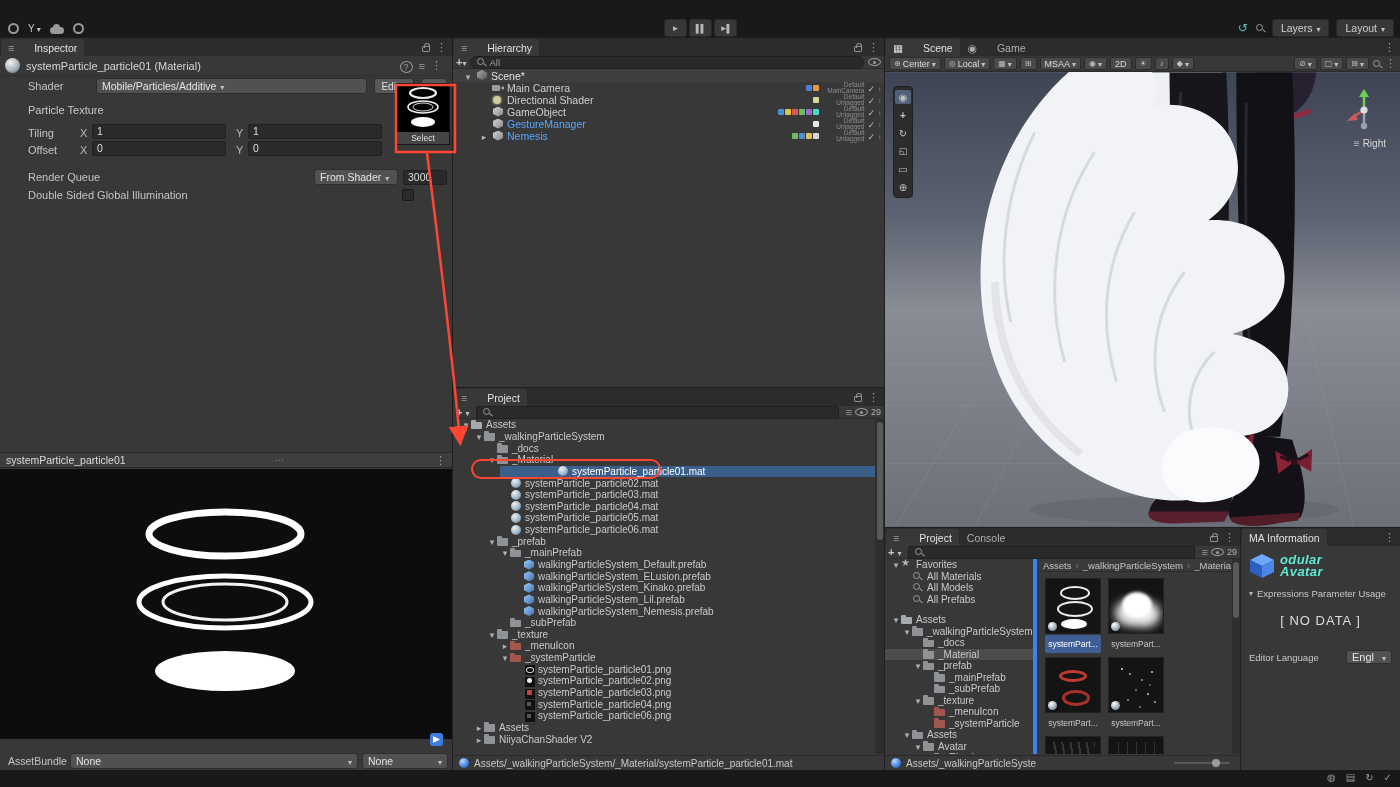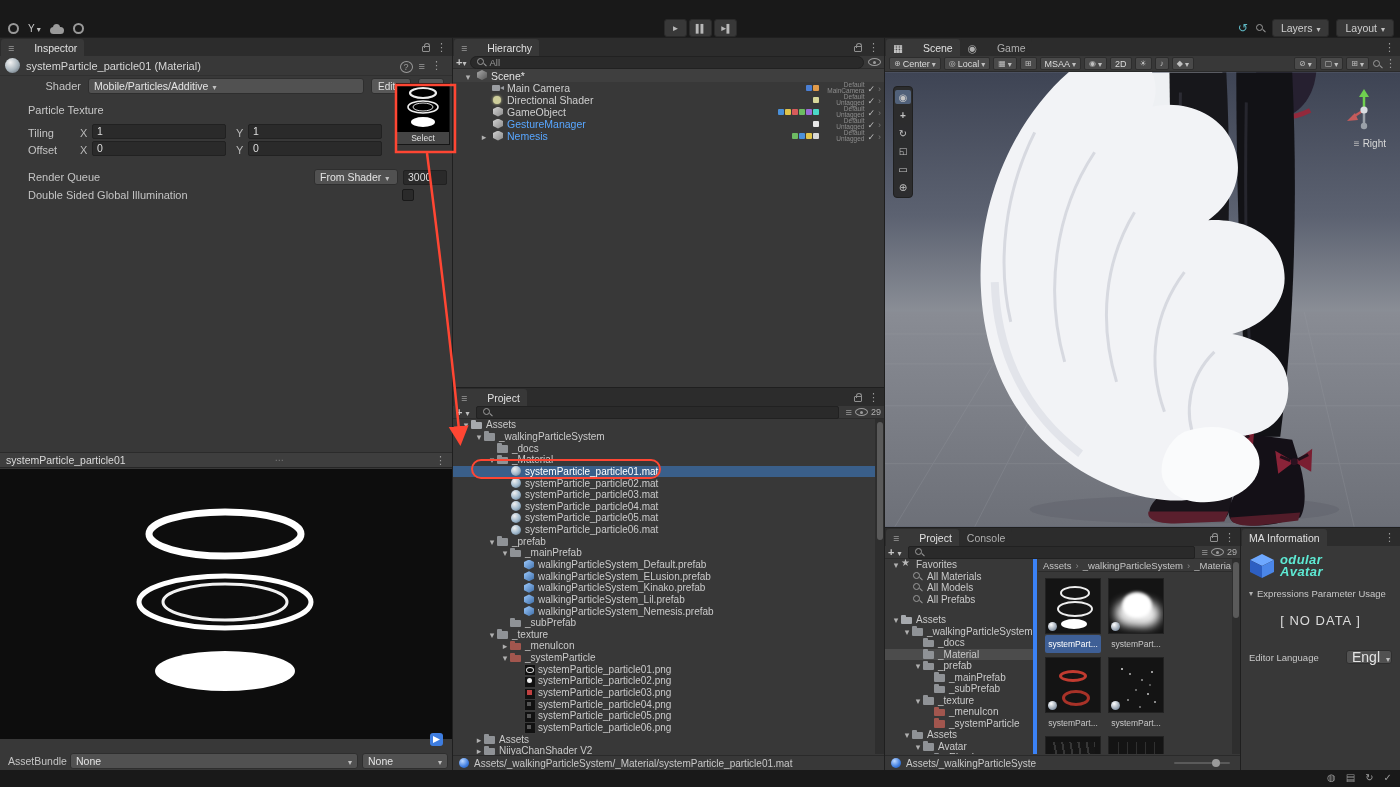--- a/index.html
+++ b/index.html
@@ -48,21 +48,21 @@
 .tr-btn{background:#383838;border:1px solid #2a2a2a;border-radius:3px;height:18px;padding:0 8px;display:flex;align-items:center;gap:4px;font-size:10.5px;color:#cfcfcf;}
 
 
 .inspector{left:0;top:38px;width:452px;height:732px;}
 .insp-body{position:relative;}
 .insp-header{height:20px;display:flex;align-items:center;gap:6px;padding:0 5px;border-bottom:1px solid #303030;}
 .mat-sphere-lg{width:15px;height:15px;border-radius:50%;background:radial-gradient(circle at 35% 30%,#f2f2f2,#a8b4bc 55%,#56606a);}
 .insp-title{font-size:11px;color:#d6d6d6;}
 .help-icon::before{content:"?";font-size:9px;border:1px solid #9a9a9a;border-radius:50%;padding:0 3px;color:#9a9a9a;}
 .preset-icon::before{content:"≡";color:#9a9a9a;}
-.shader-row{height:20px;display:flex;align-items:center;gap:7px;padding:0 5px 0 19px;text-align:right;}
+.shader-row{height:20px;display:flex;align-items:center;gap:7px;padding:0 5px 0 28px;}
 .shader-lbl{width:62px;color:#c4c4c4;}
 .shader-dd{width:276px;}
 .shader-dd span:first-child{overflow:hidden;white-space:nowrap;}
 .menu-btn{width:26px;justify-content:center;}
 .sec-label{padding:8px 0 6px 28px;color:#c8c8c8;}
 .tex-block{position:relative;padding-left:28px;}
 .trow{display:flex;align-items:flex-end;height:17px;}
 .lbl2{width:52px;color:#c4c4c4;}
 .axis{width:12px;color:#b8b8b8;text-align:left;}
 .trow .field{width:134px;margin-right:10px;}
@@ -107,21 +107,21 @@
 .tags{display:flex;flex-direction:column;align-items:flex-end;font-size:6.5px;line-height:6.5px;color:#8d8d8d;width:42px;}
 .h-check::before{content:"✓";font-size:9px;color:#bdbdbd;}
 .h-pin::before{content:"›";font-size:9px;color:#777;}
 
 
 .projectmid{left:453px;top:388px;width:431px;height:382px;}
 .p-toolbar{height:13px;display:flex;align-items:center;padding:0 3px;background:#383838;border-bottom:1px solid #2c2c2c;gap:3px;}
 .p-count{font-size:9px;color:#b0b0b0;}
 .p-rows{position:absolute;left:0;top:31px;right:9px;}
 .p-row{height:11.65px;display:flex;align-items:center;font-size:10px;color:#cacaca;padding-left:8px;white-space:nowrap;}
-.p-row.selected{background:#3a5f8a;color:#fff;}
+.p-row.selected{background:#3a5f8a;color:#fff;margin-left:47px;}
 .p-indent{flex:0 0 auto;}
 .p-icon{position:relative;width:13px;height:11px;flex:0 0 13px;margin-right:2px;}
 .icon-folder::before,.icon-folder-open::before,.icon-folder-red::before{content:"";position:absolute;left:0;top:2.5px;width:11px;height:7.5px;background:#8f9296;border-radius:1px;}
 .icon-folder::after,.icon-folder-open::after,.icon-folder-red::after{content:"";position:absolute;left:0;top:0.5px;width:5px;height:3px;background:#8f9296;border-radius:1px 1px 0 0;}
 .icon-folder-open::before,.icon-folder-open::after{background:#a6a9ad;}
 .icon-folder-red::before,.icon-folder-red::after{background:#a2564e;}
 .icon-material::before{content:"";position:absolute;left:1px;top:0.5px;width:10px;height:10px;border-radius:50%;background:radial-gradient(circle at 35% 30%,#f0f0f0,#9fb8cc 55%,#4e6172);}
 .icon-prefab::before{content:"";position:absolute;left:1px;top:0.5px;width:10px;height:10px;background:linear-gradient(135deg,#9ecbff,#3e6ea8);clip-path:polygon(50% 0,100% 25%,100% 75%,50% 100%,0 75%,0 25%);}
 .icon-png-rings::before,.icon-png-white::before,.icon-png-red::before,.icon-png-faint::before{content:"";position:absolute;left:1px;top:0.5px;width:10px;height:10px;background:#111;border:1px solid #3a3a3a;}
 .icon-png-rings::after{content:"";position:absolute;left:3px;top:3px;width:6px;height:4px;border:1px solid #ddd;border-radius:50%;}
@@ -189,21 +189,21 @@
 
 .mapanel{left:1241px;top:528px;width:159px;height:242px;}
 .ma-body{padding:7px 8px;}
 .ma-logo{display:flex;align-items:center;gap:5px;}
 .ma-logo-text{font-weight:bold;font-size:13px;line-height:12.5px;color:#5eead4;font-style:italic;letter-spacing:.4px;}
 .ma-section{margin-top:9px;font-size:9.5px;color:#c8c8c8;display:flex;align-items:center;gap:4px;}
 .ma-section::before{content:"▾";font-size:8px;color:#b0b0b0;}
 .ma-nodata{margin-top:14px;text-align:center;font-size:13px;letter-spacing:1px;color:#dcdcdc;}
 .ma-lang-row{margin-top:22px;display:flex;align-items:center;justify-content:space-between;}
 .ma-lang-lbl{font-size:9.5px;color:#c8c8c8;}
-.ma-lang-dd{height:14px;width:46px;font-size:14px;gap:6px;}
+.ma-lang-dd{height:14px;width:46px;font-size:11px;gap:6px;}
 .ma-lang-dd span:first-child{flex:1;}
 
 
 .statusbar{position:absolute;left:0;top:770px;width:1400px;height:17px;background:#191919;}
 .sb-icons{position:absolute;right:8px;top:2px;display:flex;gap:10px;align-items:center;color:#9a9a9a;font-size:10px;}
 
 
 .anno{position:absolute;left:0;top:0;width:1400px;height:787px;z-index:50;pointer-events:none;}
 </style>
 </head>
@@ -629,26 +629,20 @@
           <span class="p-indent" style="padding-left: 52px;"></span>
           <span class="p-arrow"></span>
           <span class="p-icon icon-png-red"></span>
           <span class="p-label">systemParticle_particle03.png</span>
         </div>
         <div class="p-row">
           <span class="p-indent" style="padding-left: 52px;"></span>
           <span class="p-arrow"></span>
           <span class="p-icon icon-png-faint"></span>
           <span class="p-label">systemParticle_particle04.png</span>
-        </div>
-        <div class="p-row">
-          <span class="p-indent" style="padding-left: 52px;"></span>
-          <span class="p-arrow"></span>
-          <span class="p-icon icon-png-faint"></span>
-          <span class="p-label">systemParticle_particle05.png</span>
         </div>
         <div class="p-row">
           <span class="p-indent" style="padding-left: 52px;"></span>
           <span class="p-arrow"></span>
           <span class="p-icon icon-png-faint"></span>
           <span class="p-label">systemParticle_particle06.png</span>
         </div>
         <div class="p-row">
           <span class="p-indent" style="padding-left: 13px;"></span>
           <span class="p-arrow arrow-right"></span>

